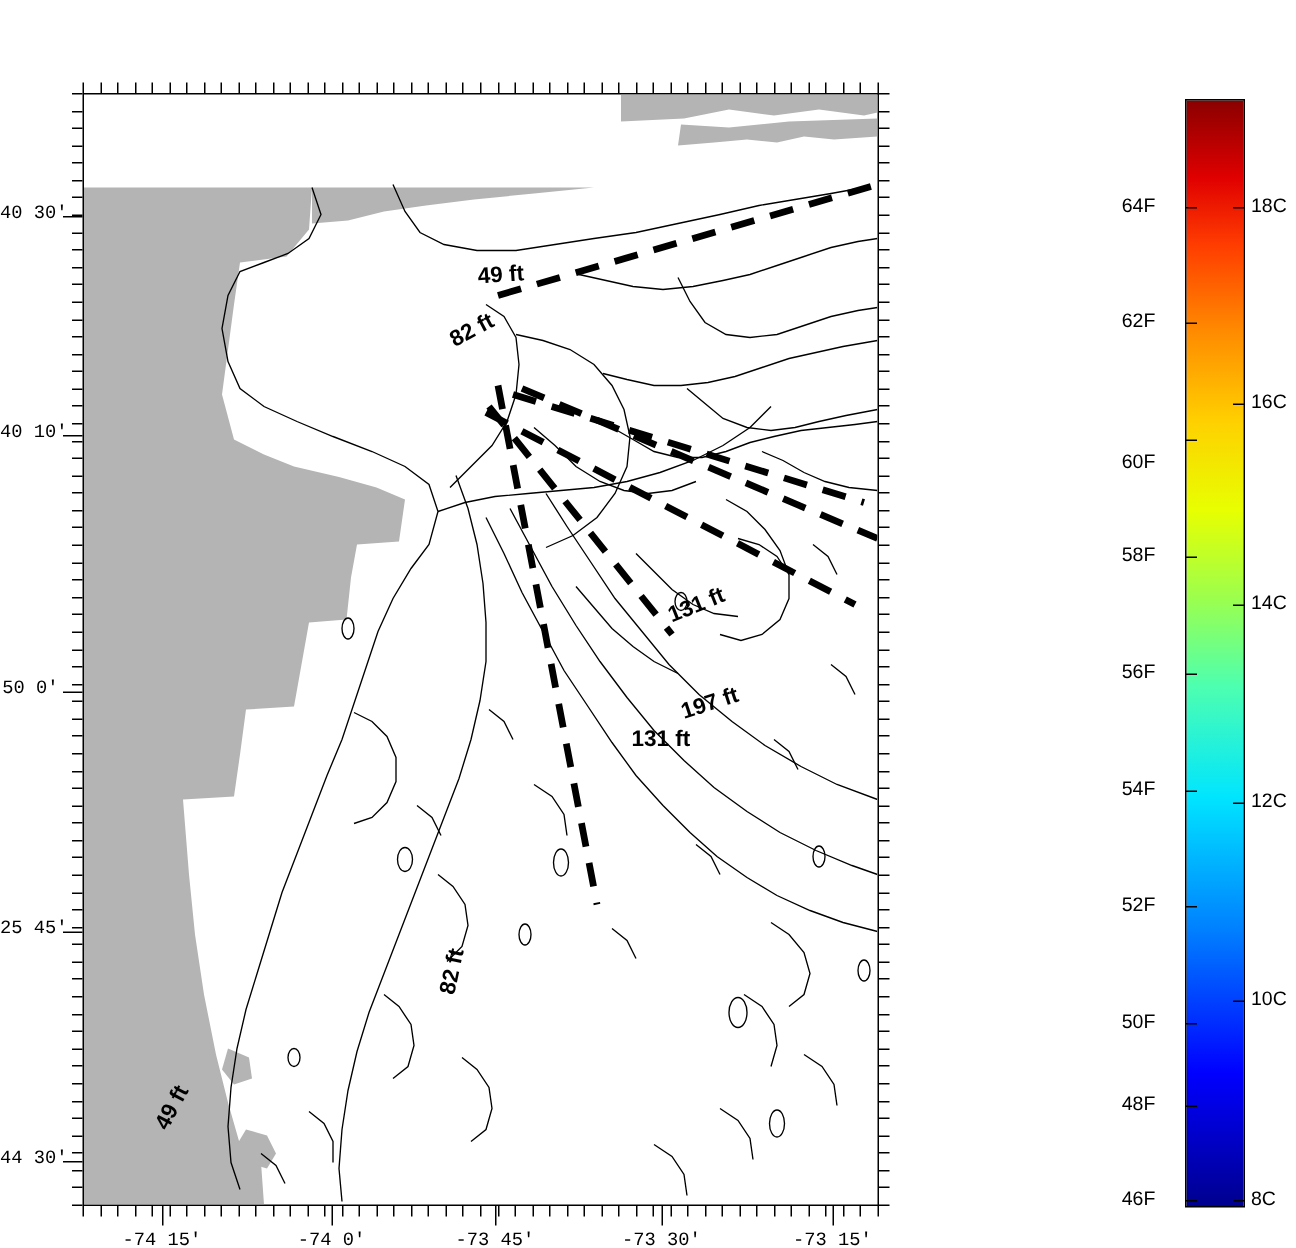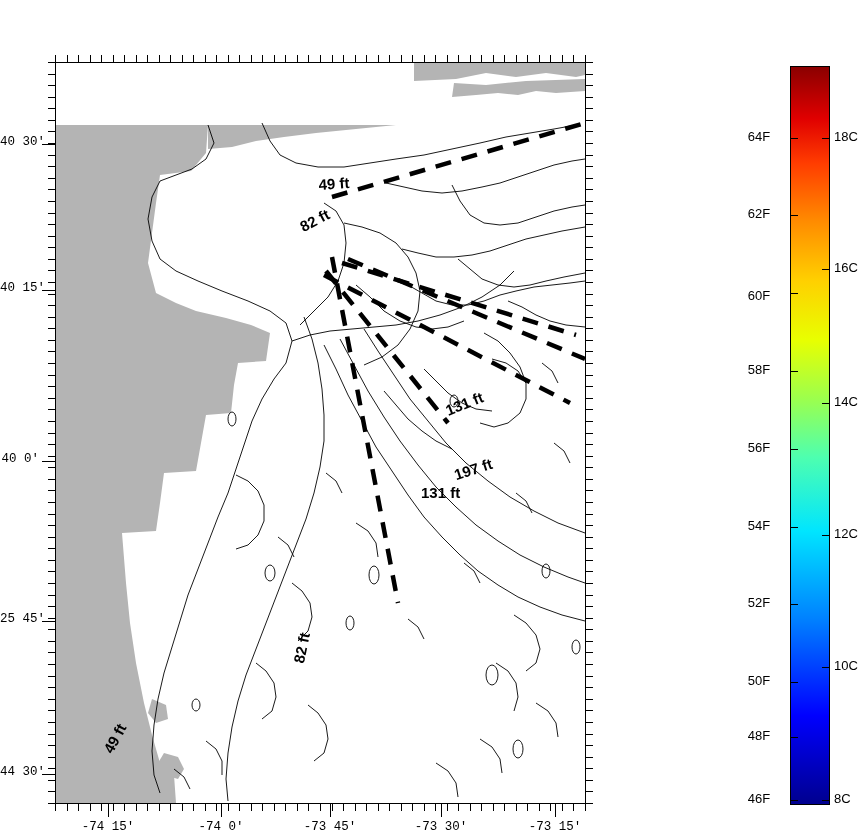--- a/index.html
+++ b/index.html
@@ -479,23 +479,23 @@
     <div class="tick tick-h" style="left: 586px; top: 768.266px; width: 7px;"></div>
     <div class="tick tick-h" style="left: 48px; top: 779.844px; width: 7px;"></div>
     <div class="tick tick-h" style="left: 586px; top: 779.844px; width: 7px;"></div>
     <div class="tick tick-h" style="left: 48px; top: 791.422px; width: 7px;"></div>
     <div class="tick tick-h" style="left: 586px; top: 791.422px; width: 7px;"></div>
     <div class="tick tick-h" style="left: 48px; top: 803px; width: 7px;"></div>
     <div class="tick tick-h" style="left: 586px; top: 803px; width: 7px;"></div>
     <div class="tick tick-h" style="left: 42px; top: 144px; width: 13px;"></div>
     <div class="axis-label ylab" style="left: 0px; top: 135px; width: 39px;">40 30'</div>
     <div class="tick tick-h" style="left: 42px; top: 290px; width: 13px;"></div>
-    <div class="axis-label ylab" style="left: 0px; top: 281px; width: 39px;">40 15'</div>
+    <div class="axis-label ylab" style="left: 0px; top: 281px; width: 39px;">40 10'</div>
     <div class="tick tick-h" style="left: 42px; top: 461px; width: 13px;"></div>
-    <div class="axis-label ylab" style="left: 0px; top: 452px; width: 39px;">40 0'</div>
+    <div class="axis-label ylab" style="left: 0px; top: 452px; width: 39px;">50 0'</div>
     <div class="tick tick-h" style="left: 42px; top: 621px; width: 13px;"></div>
     <div class="axis-label ylab" style="left: 0px; top: 612px; width: 39px;">25 45'</div>
     <div class="tick tick-h" style="left: 42px; top: 774px; width: 13px;"></div>
     <div class="axis-label ylab" style="left: 0px; top: 765px; width: 39px;">44 30'</div>
     <div class="tick tick-v" style="left: 108px; top: 804px; height: 13px;"></div>
     <div class="axis-label xlab" style="left: 58px; top: 820px; width: 100px;">-74 15'</div>
     <div class="tick tick-v" style="left: 221px; top: 804px; height: 13px;"></div>
     <div class="axis-label xlab" style="left: 171px; top: 820px; width: 100px;">-74 0'</div>
     <div class="tick tick-v" style="left: 330px; top: 804px; height: 13px;"></div>
     <div class="axis-label xlab" style="left: 280px; top: 820px; width: 100px;">-73 45'</div>
@@ -507,21 +507,21 @@
 
 <div id="colorbar-wrap">
   <div id="colorbar"></div>
 </div>
 <div id="colorbar-labels">
     <div class="cb-tick" style="left: 790px; top: 138px; width: 8px;"></div>
     <div class="cb-label cb-label-f" style="left: 734px; top: 129px; width: 50px;">64F</div>
     <div class="cb-tick" style="left: 790px; top: 215px; width: 8px;"></div>
     <div class="cb-label cb-label-f" style="left: 734px; top: 206px; width: 50px;">62F</div>
     <div class="cb-tick" style="left: 790px; top: 293px; width: 8px;"></div>
-    <div class="cb-label cb-label-f" style="left: 734px; top: 288px; width: 50px;">60F</div>
+    <div class="cb-label cb-label-f" style="left: 734px; top: 300px; width: 50px;">60F</div>
     <div class="cb-tick" style="left: 790px; top: 371px; width: 8px;"></div>
     <div class="cb-label cb-label-f" style="left: 734px; top: 362px; width: 50px;">58F</div>
     <div class="cb-tick" style="left: 790px; top: 449px; width: 8px;"></div>
     <div class="cb-label cb-label-f" style="left: 734px; top: 440px; width: 50px;">56F</div>
     <div class="cb-tick" style="left: 790px; top: 527px; width: 8px;"></div>
     <div class="cb-label cb-label-f" style="left: 734px; top: 518px; width: 50px;">54F</div>
     <div class="cb-tick" style="left: 790px; top: 604px; width: 8px;"></div>
     <div class="cb-label cb-label-f" style="left: 734px; top: 595px; width: 50px;">52F</div>
     <div class="cb-tick" style="left: 790px; top: 682px; width: 8px;"></div>
     <div class="cb-label cb-label-f" style="left: 734px; top: 673px; width: 50px;">50F</div>

